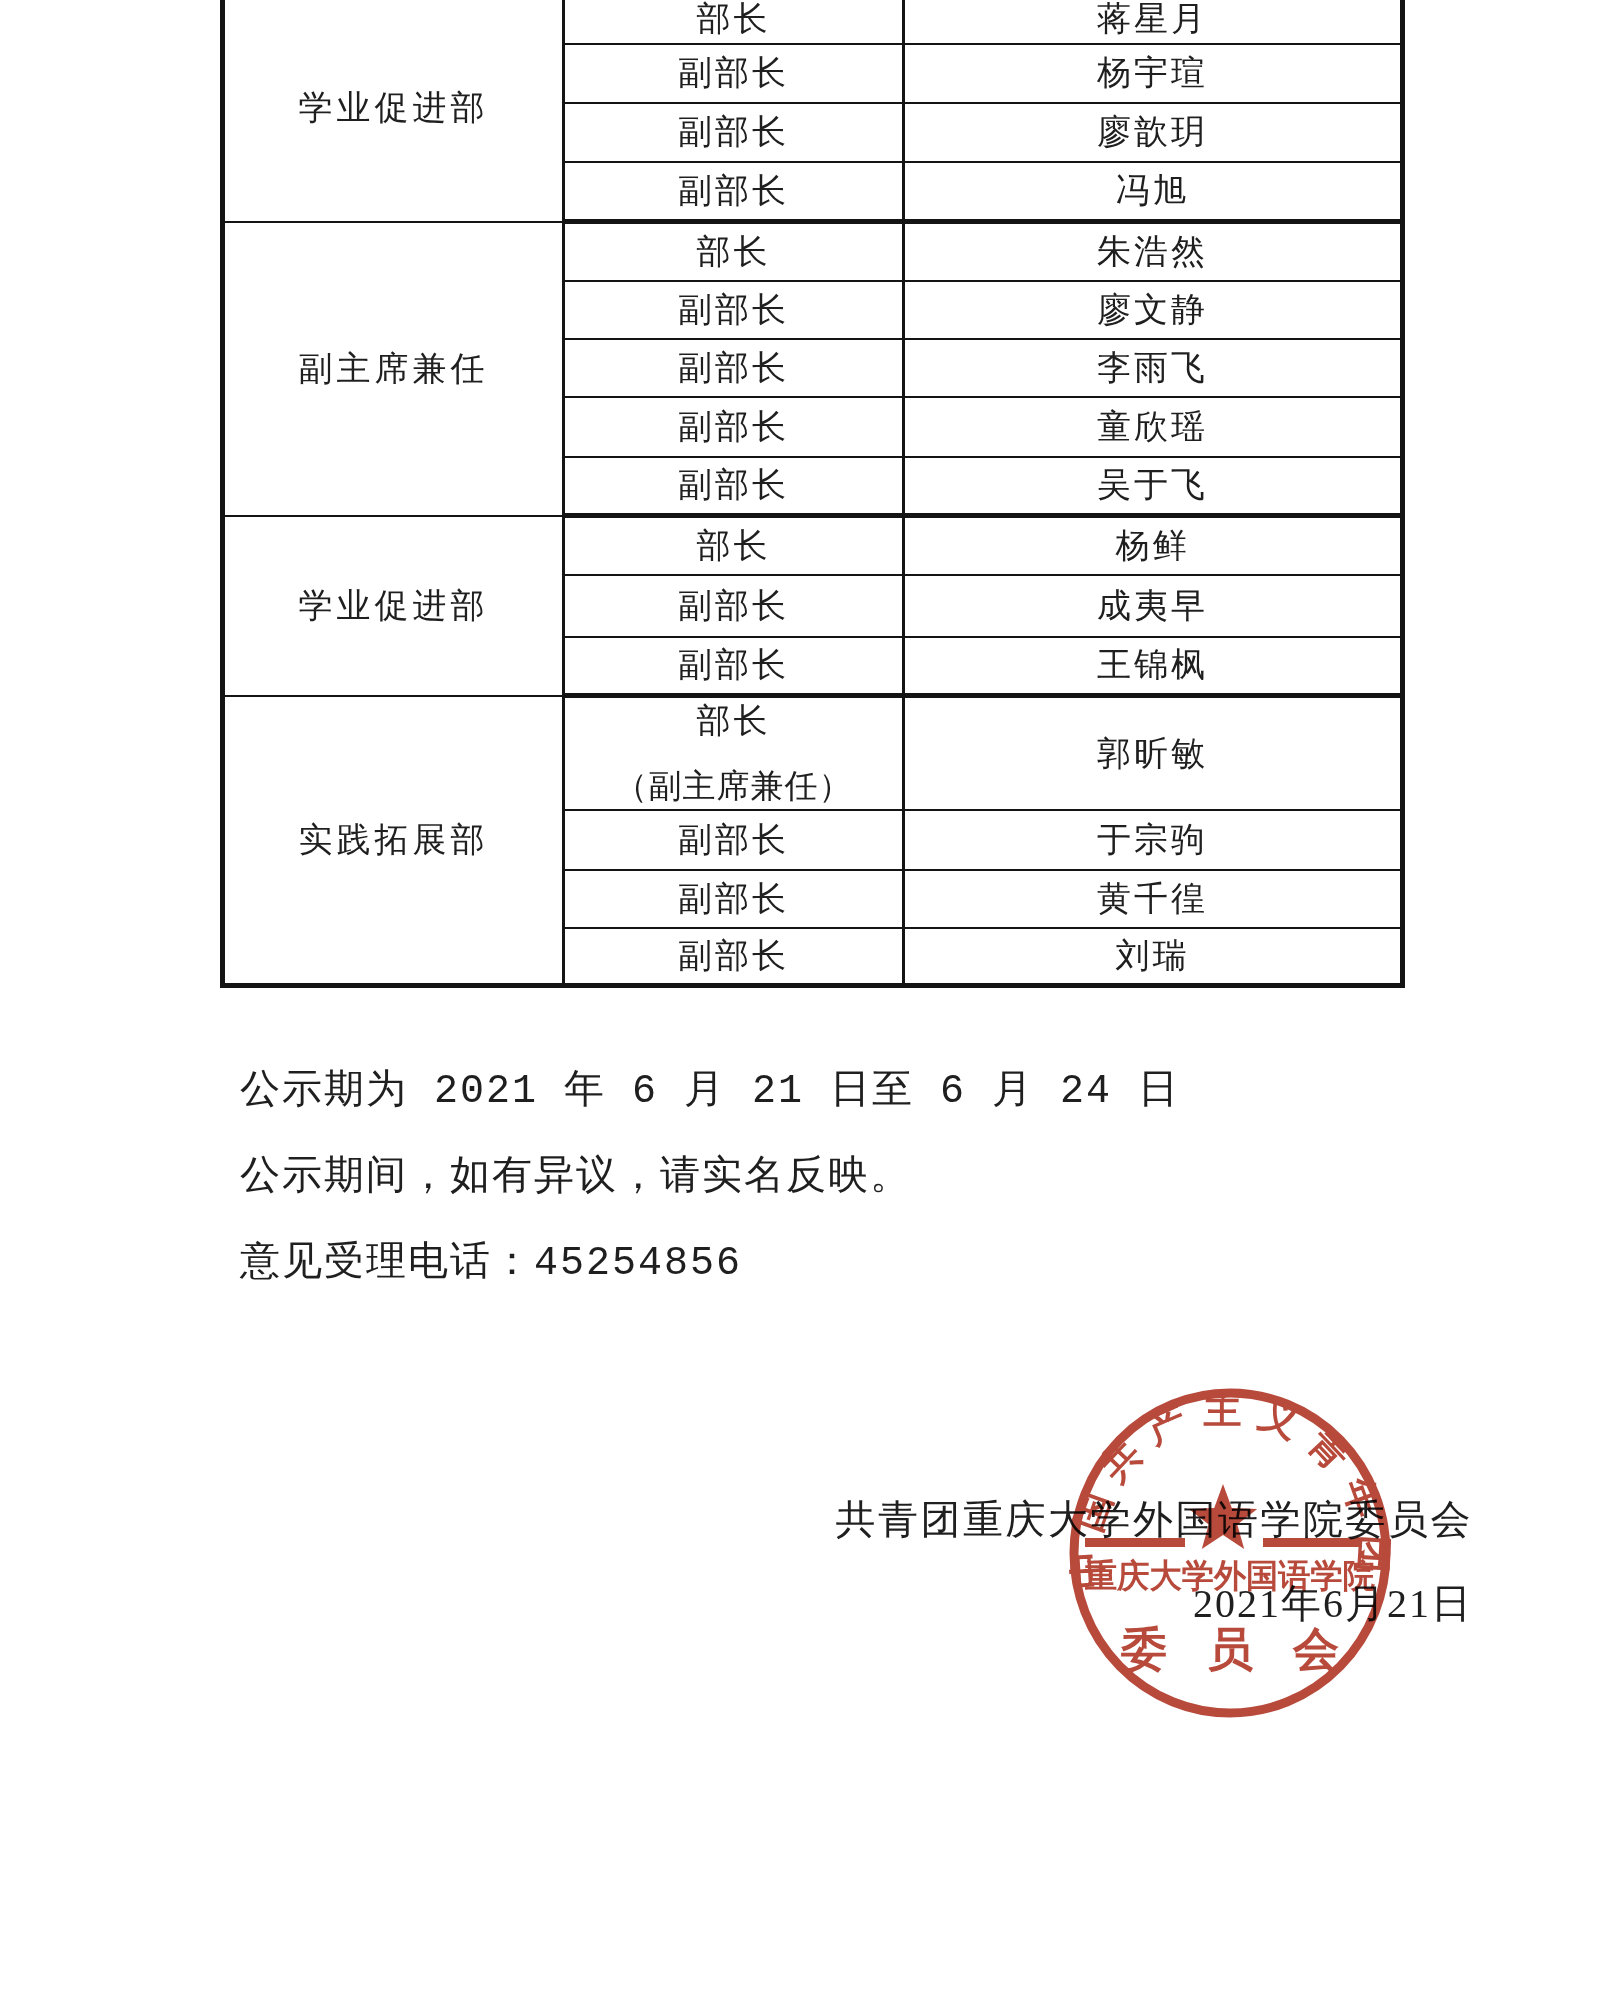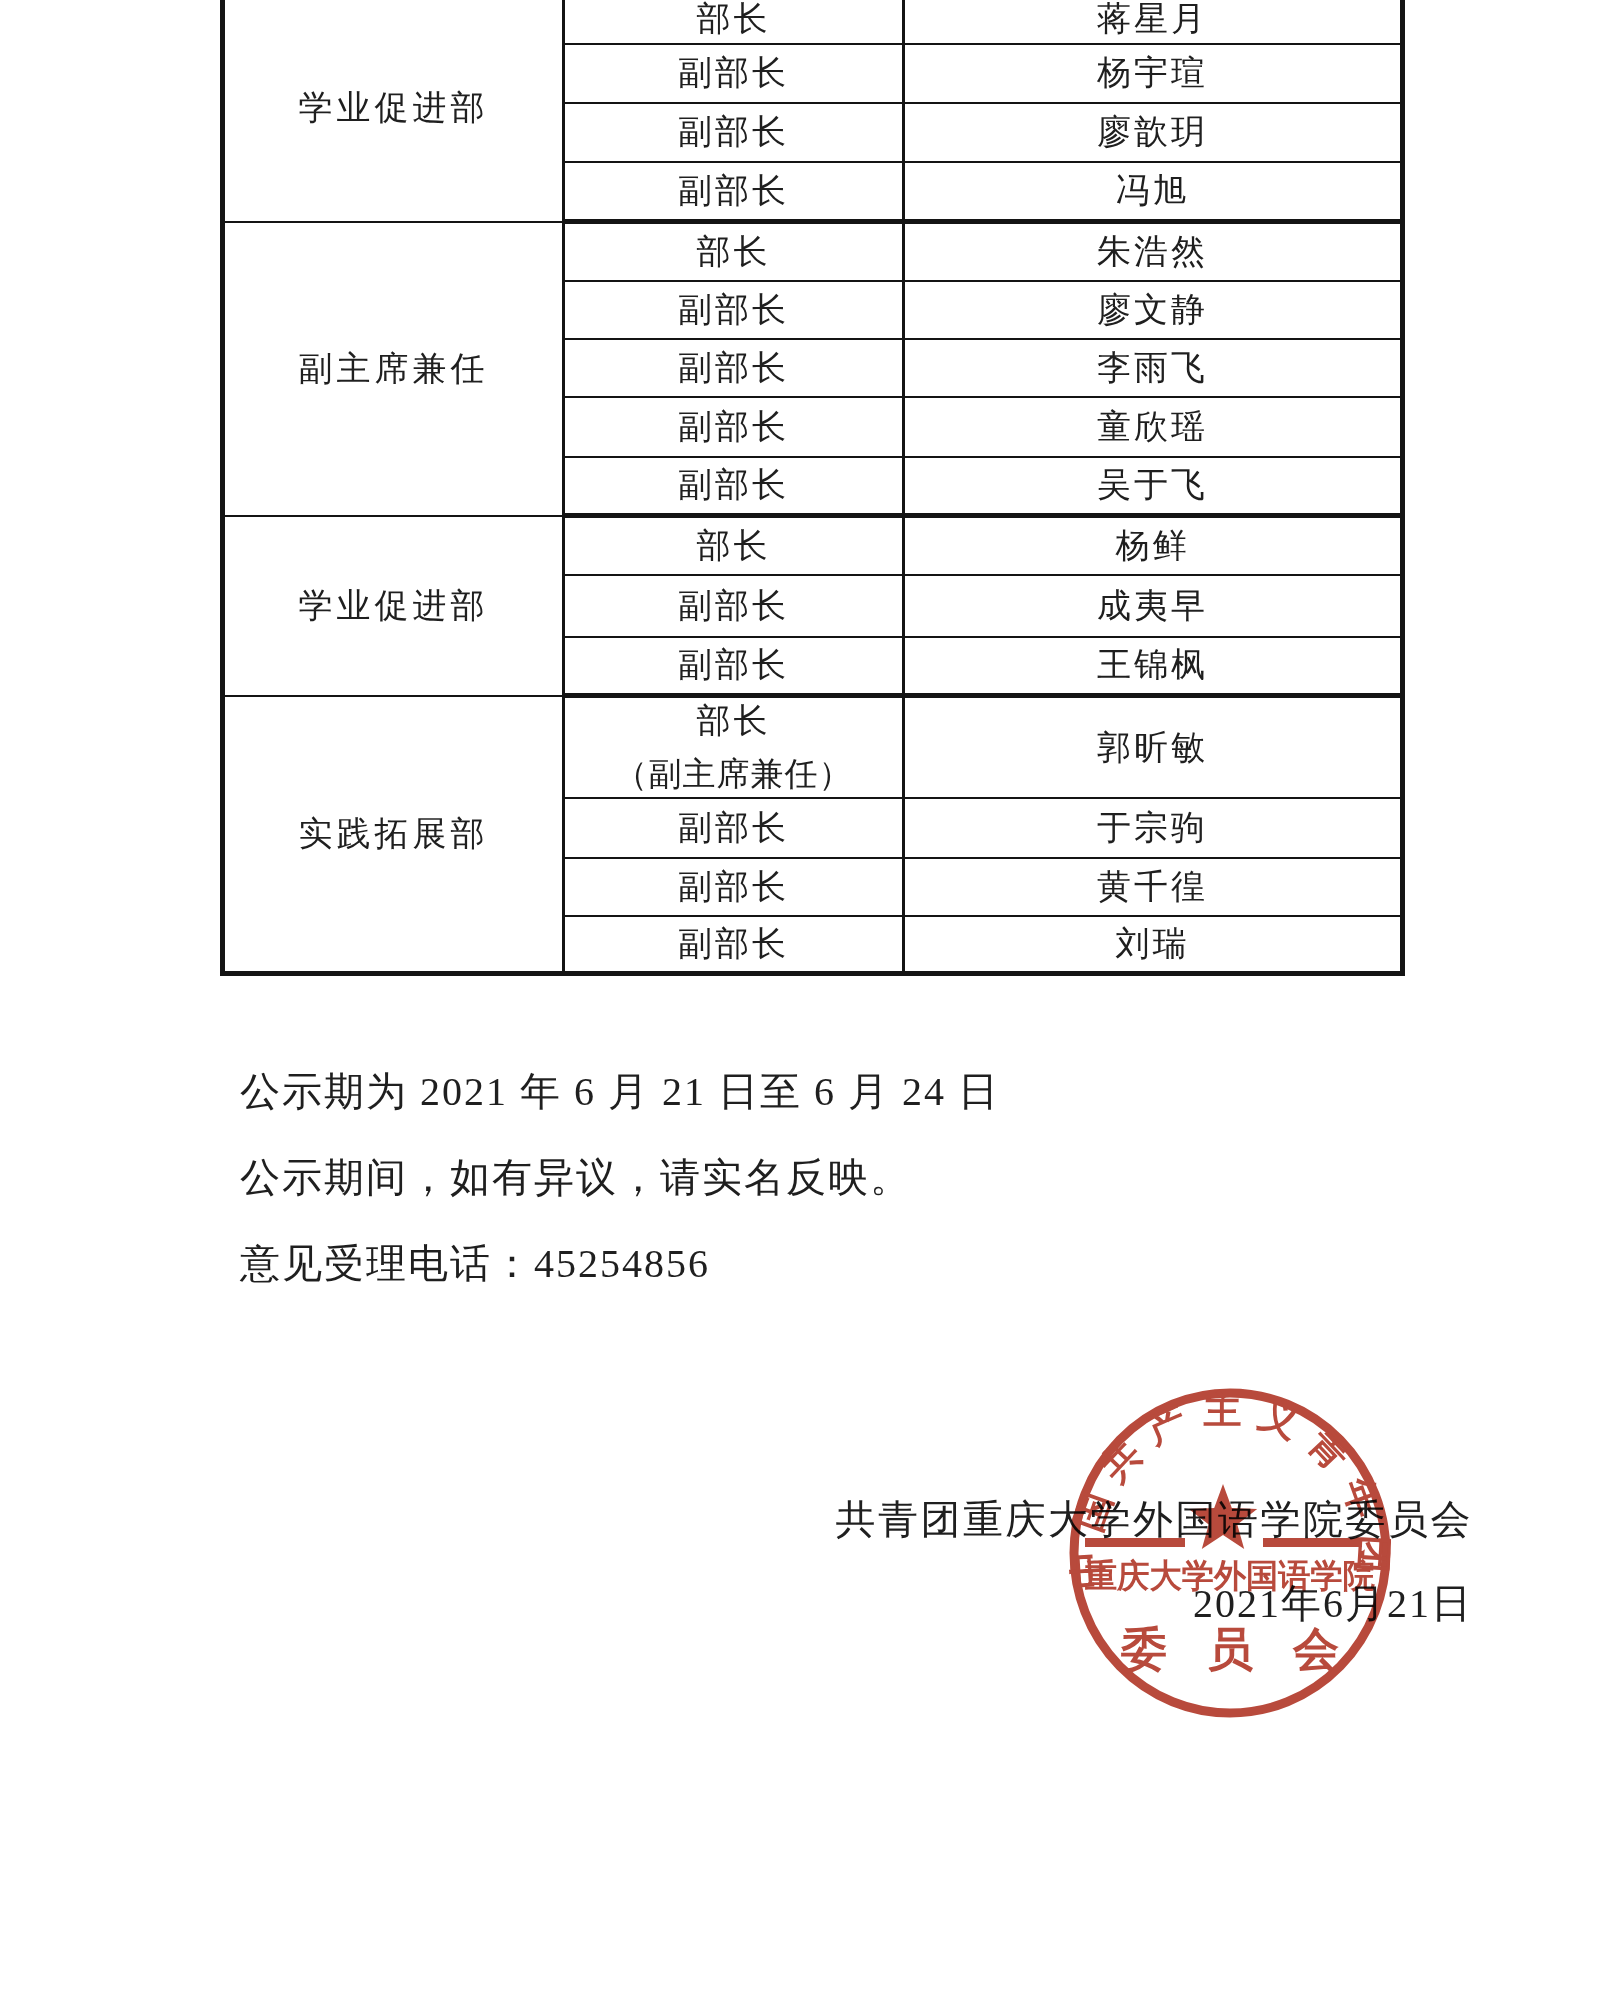--- a/index.html
+++ b/index.html
@@ -28,28 +28,28 @@
     text-align:center;
     vertical-align:middle;
     font-size:34px;
     letter-spacing:3px;
     color:#1f1f1f;
     padding:0;
     overflow:hidden;
   }
   table.roster tr.section-end td{border-bottom-width:5px;}
   table.roster td.dept{letter-spacing:4px;}
-  table.roster td .note{display:block;font-size:33px;letter-spacing:1px;margin-top:8px;}
+  table.roster td .note{display:block;font-size:33px;letter-spacing:1px;margin-top:20px;}
   
   .notice{
     position:absolute;left:240px;top:1049px;width:1100px;
   }
   .notice .line{
     height:86px;line-height:86px;
-    font-size:40px;letter-spacing:2px;white-space:nowrap;
+    font-size:40px;letter-spacing:2px;white-space:nowrap;font-family:Liberation Mono, monospace;
   }
   
   .sig-org{
     position:absolute;right:147px;top:1492px;
     font-size:40px;letter-spacing:2.5px;white-space:nowrap;
   }
   .sig-date{
     position:absolute;right:147px;top:1576px;
     font-size:40px;letter-spacing:2px;white-space:nowrap;
   }

